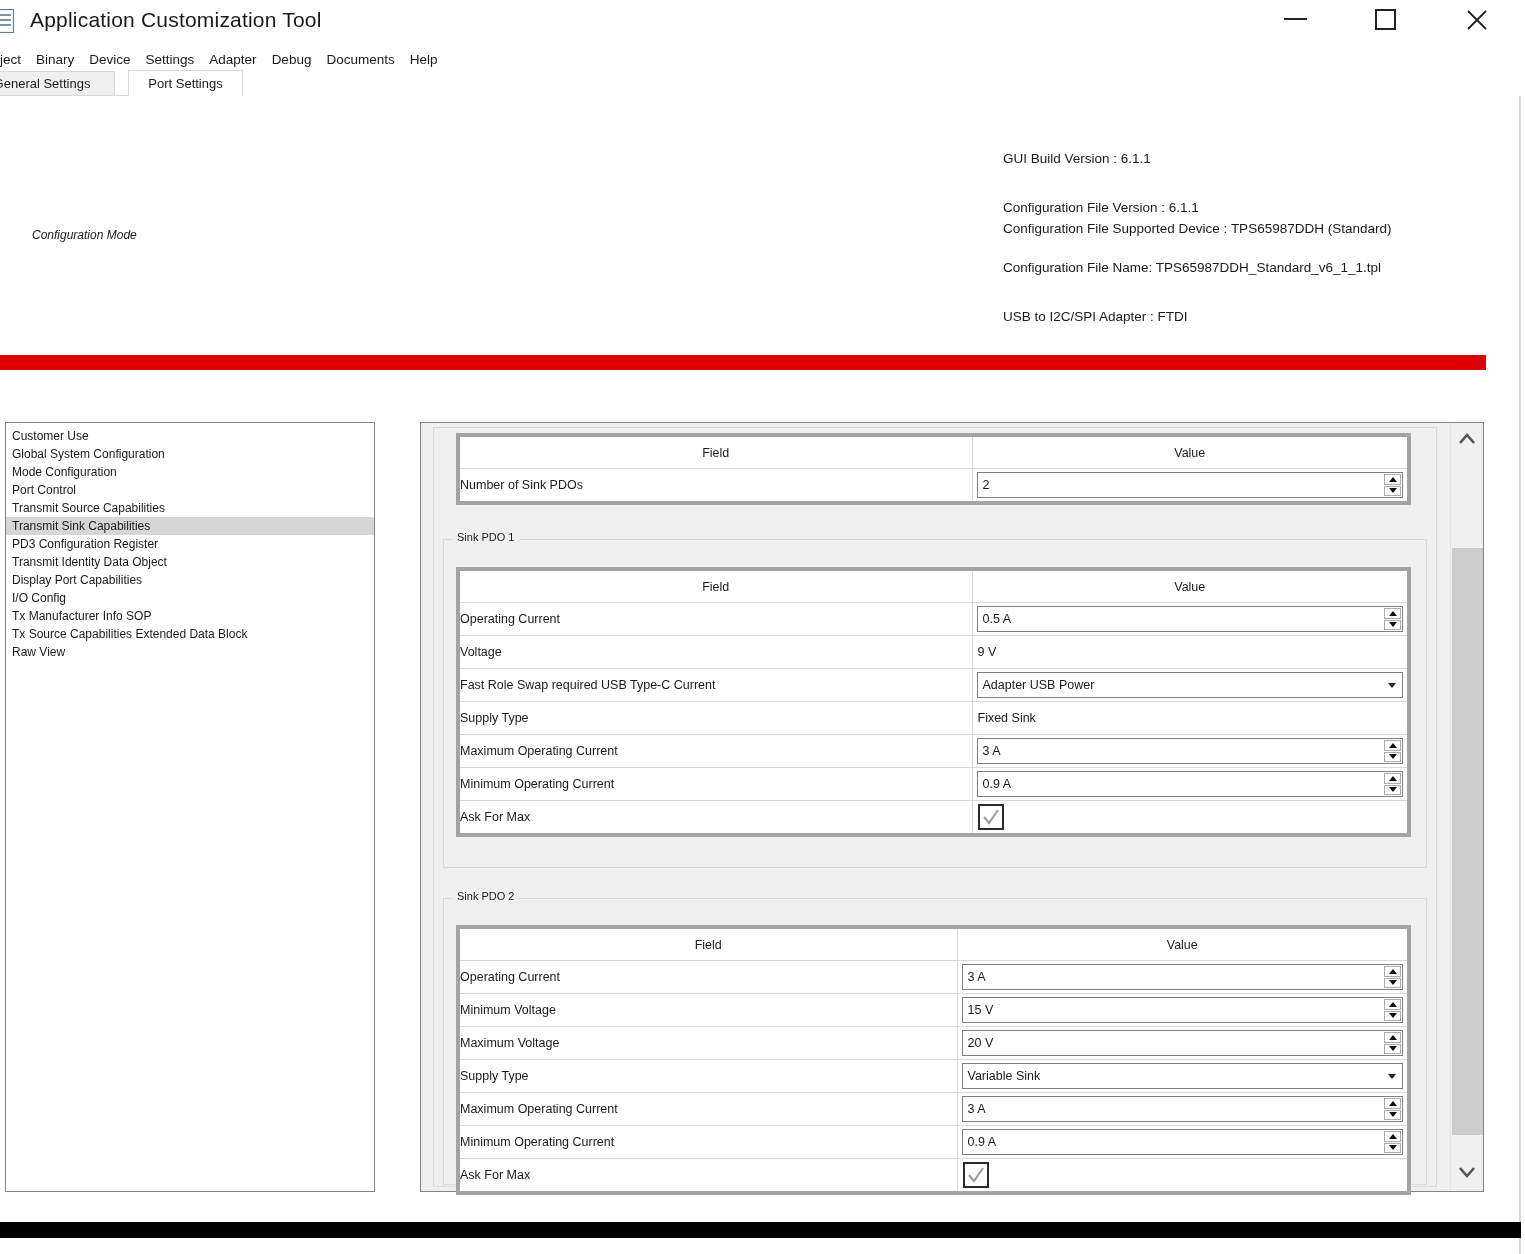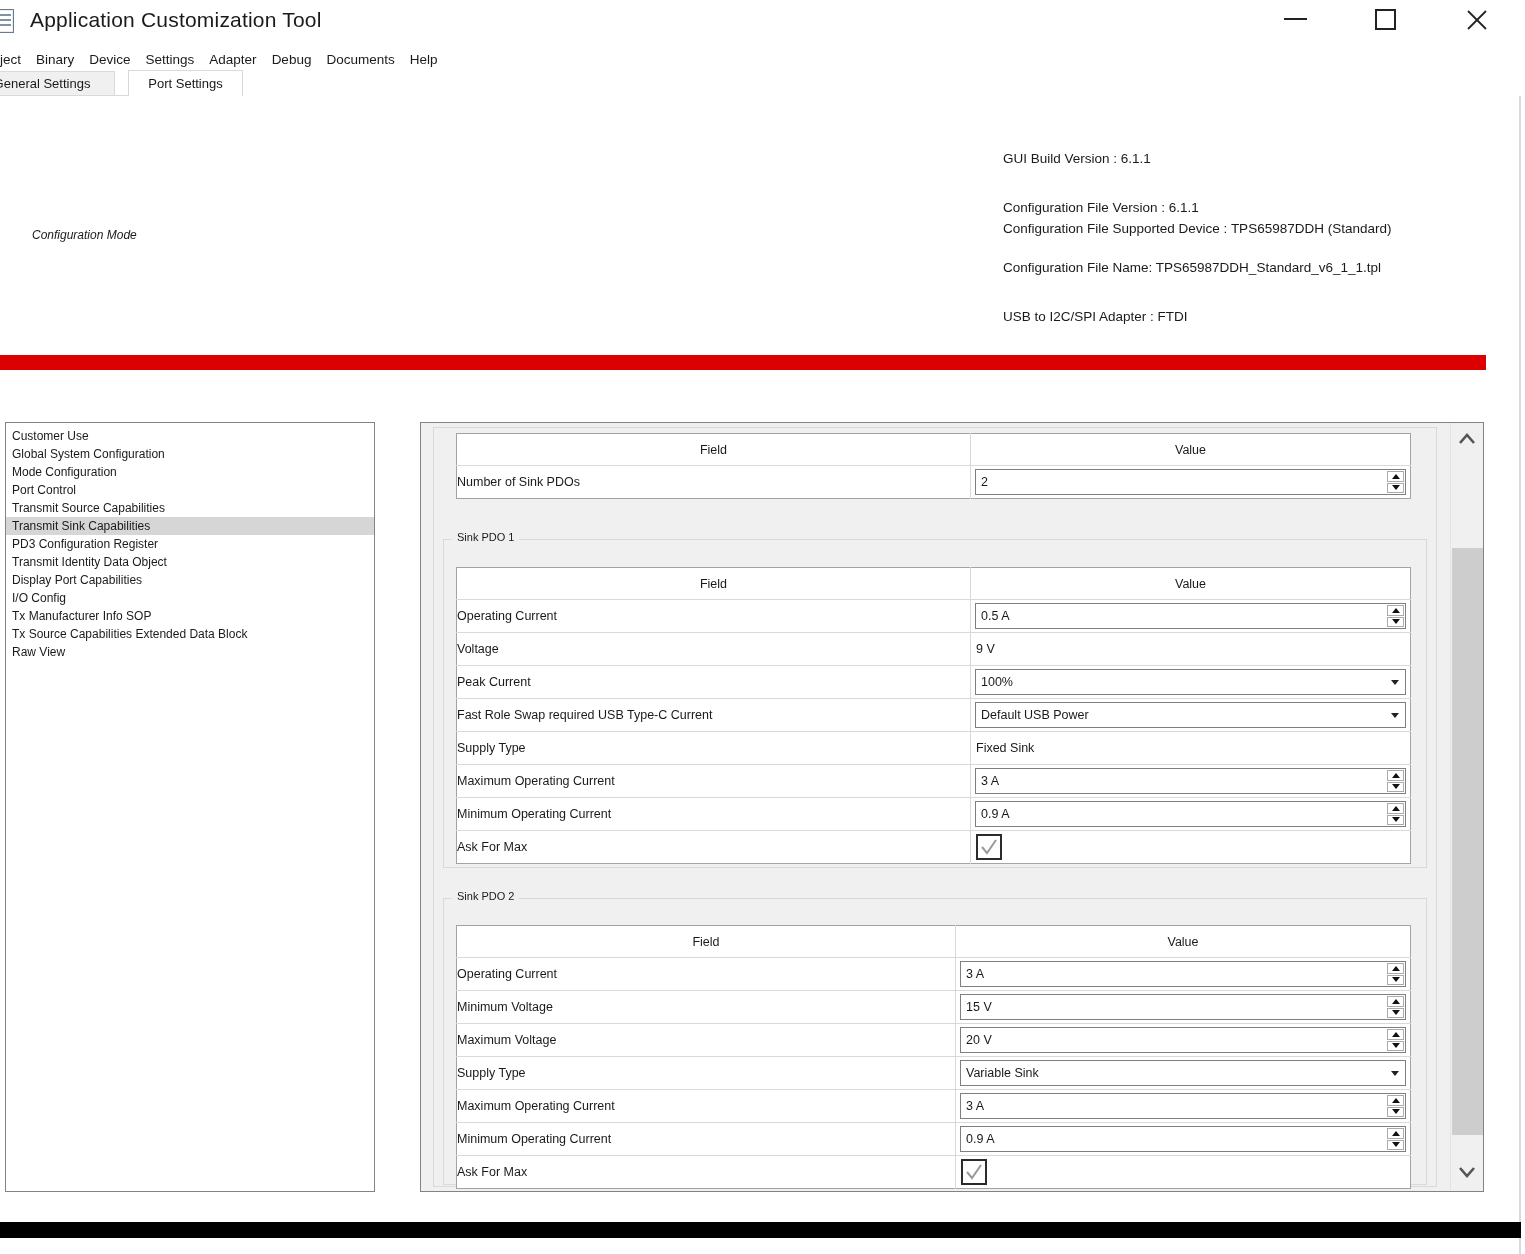--- a/index.html
+++ b/index.html
@@ -49,21 +49,21 @@
   .groupbox{border:1px solid #d9d9d9;background:#f0f0f0;box-sizing:border-box;}
   .group1{left:443px;top:539px;width:984px;height:329px;}
   .group2{left:443px;top:898px;width:984px;height:287px;}
   .group-label{position:absolute;top:-9px;left:8px;background:#f0f0f0;padding:0 5px;font-size:11px;}
 
   .tbl-wrap{box-sizing:border-box;}
   .t-count{left:456px;top:433px;width:955px;}
   .t-pdo1{left:456px;top:567px;width:955px;}
   .t-pdo2{left:456px;top:925px;width:955px;}
   table.grid{border-collapse:collapse;table-layout:fixed;width:955px;background:#fff;
-    border:1px solid #a3a3a3;font-size:12.5px;}
+    border:4px solid #a3a3a3;font-size:12.5px;}
   table.grid th{height:29px;font-weight:400;border-bottom:1px solid #d9d9d9;}
   table.grid th.fc{border-right:1px solid #d9d9d9;}
   table.grid td{height:32px;padding:0;vertical-align:middle;}
   table.grid tbody tr + tr td{border-top:1px solid #d9d9d9;}
   td.field{padding-left:4px;border-right:1px solid #d9d9d9;white-space:nowrap;}
 
   .ctl{position:relative;margin:3px 4px;height:26px;border:1px solid #7f7f7f;background:#fff;
     display:flex;align-items:center;padding-left:5px;box-sizing:border-box;}
   .plainval{padding-left:5px;}
   .spin{position:absolute;right:1px;top:1px;bottom:1px;width:17px;display:flex;flex-direction:column;}
@@ -216,33 +216,24 @@
             </div>
           </td>
         </tr>
         <tr>
           <td class="field">Voltage</td>
           <td>
             <div class="plainval">9 V</div>
           </td>
         </tr>
         <tr>
-          <td class="field">Peak Current</td>
+          <td class="field">Fast Role Swap required USB Type-C Current</td>
           <td>
             <div class="ctl combo">
-              <span>100%</span>
-              <span class="arr"></span>
-            </div>
-          </td>
-        </tr>
-        <tr>
-          <td class="field">Fast Role Swap required USB Type-C Current</td>
-          <td>
-            <div class="ctl combo">
-              <span>Default USB Power</span>
+              <span>Adapter USB Power</span>
               <span class="arr"></span>
             </div>
           </td>
         </tr>
         <tr>
           <td class="field">Supply Type</td>
           <td>
             <div class="plainval">Fixed Sink</div>
           </td>
         </tr>

